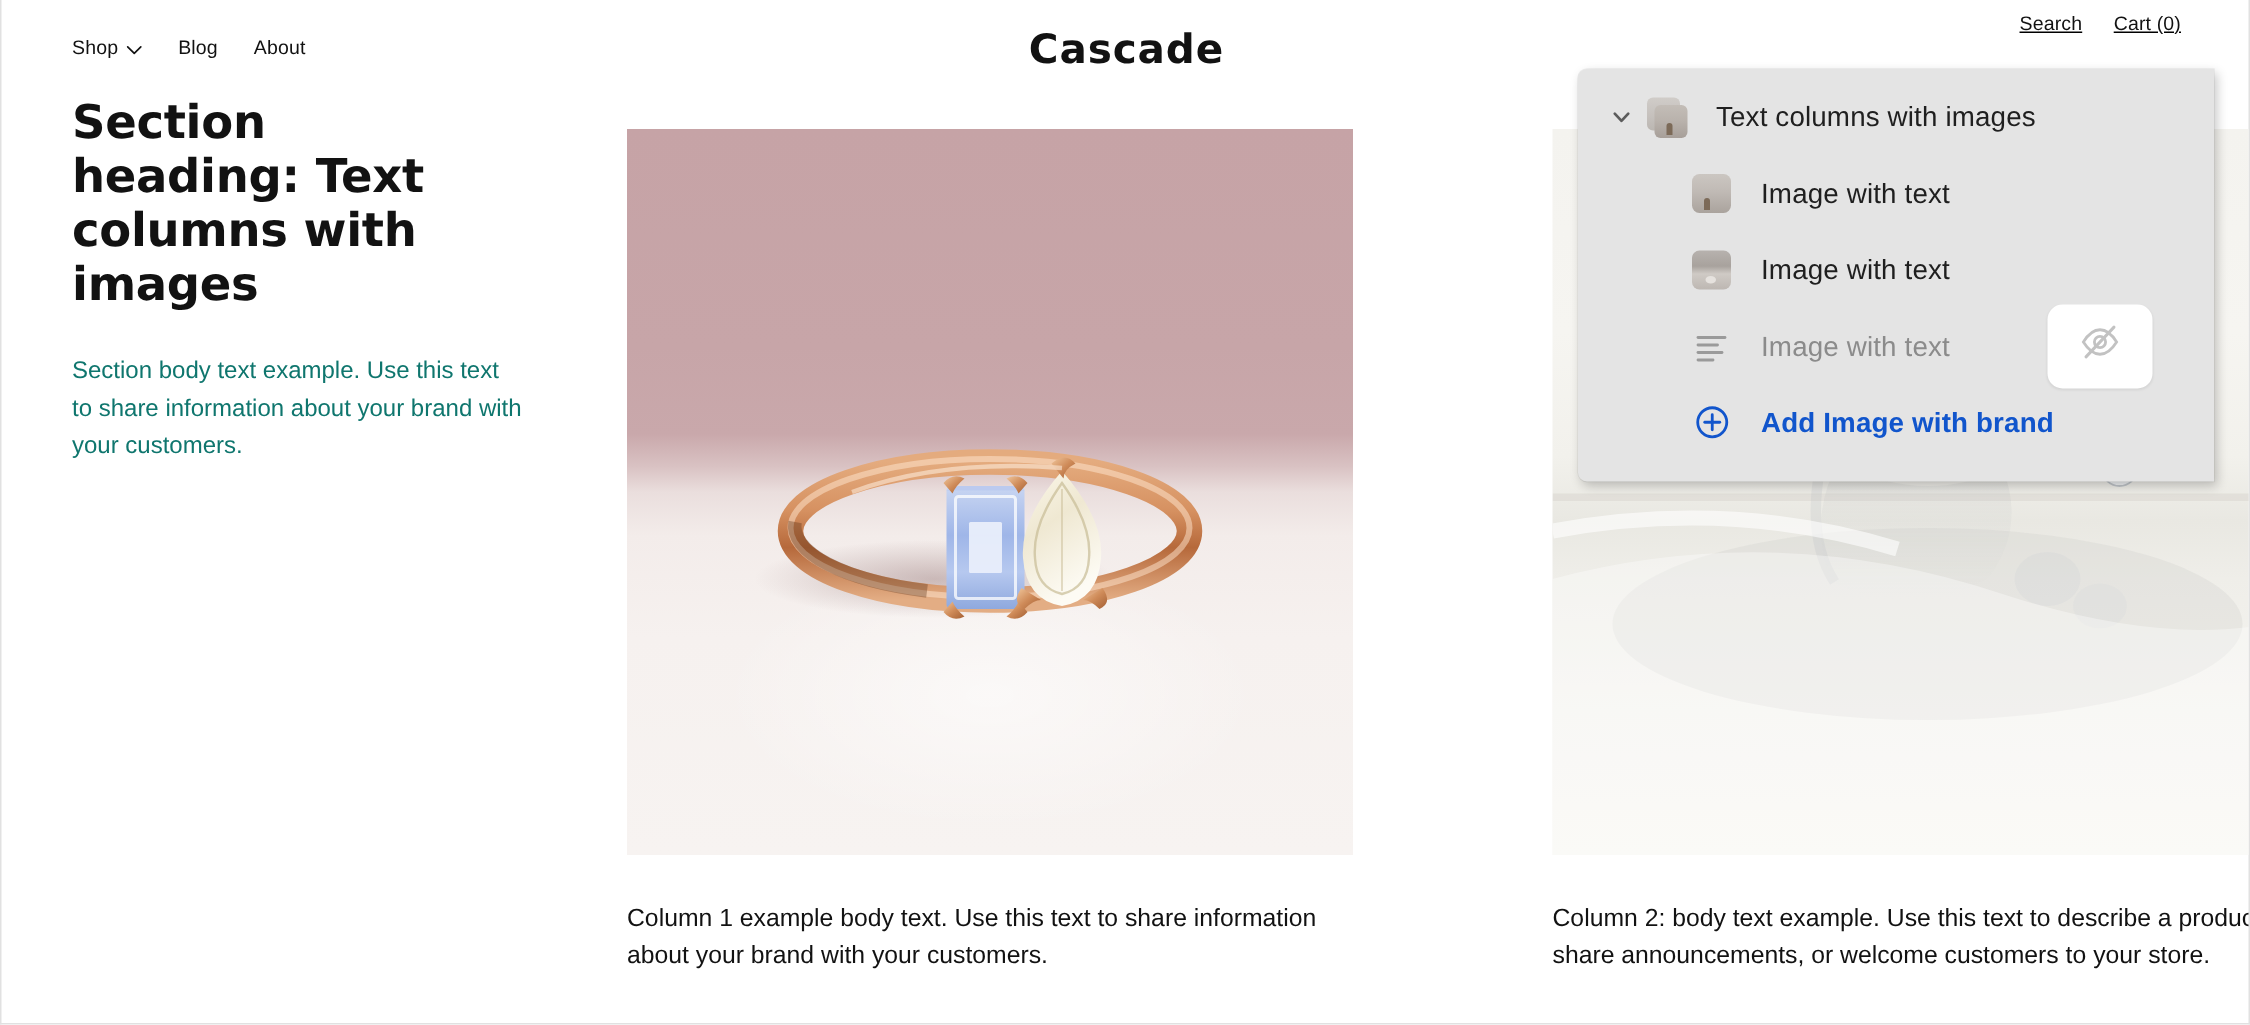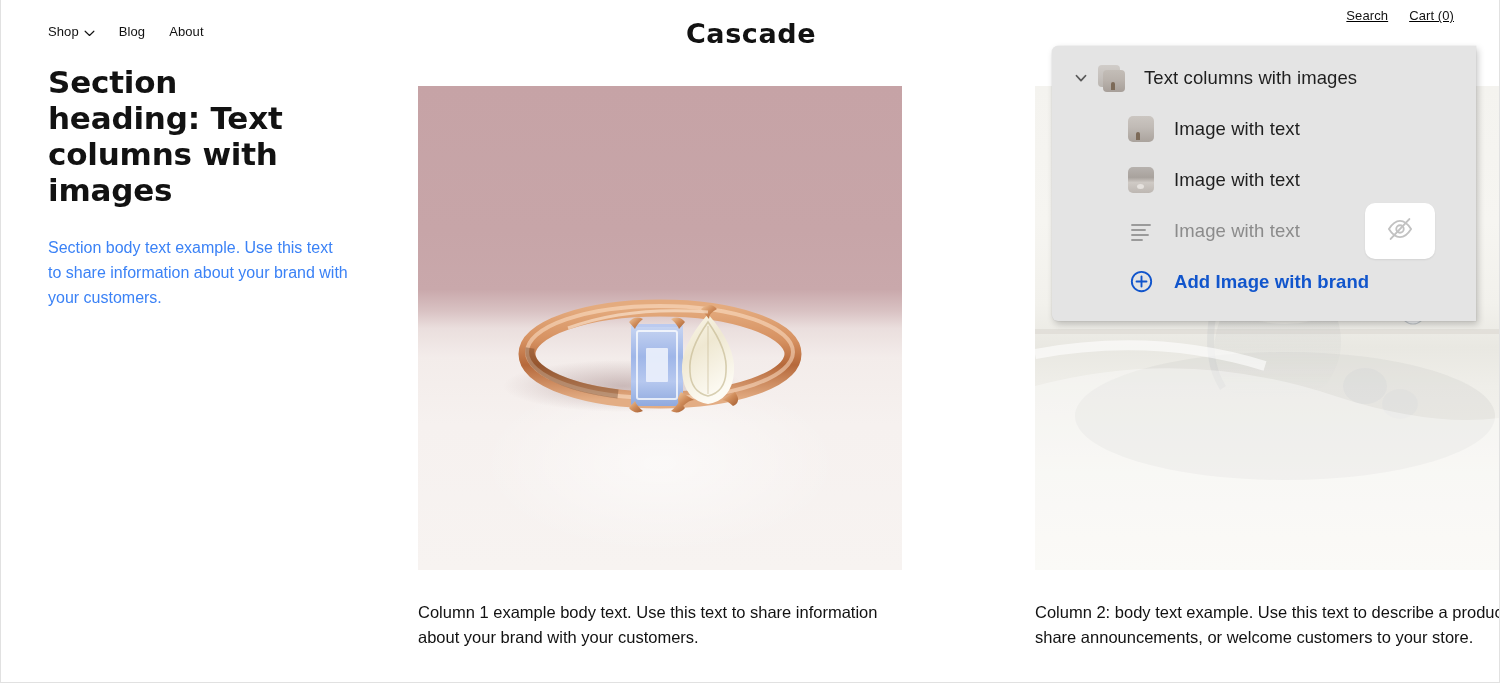--- a/index.html
+++ b/index.html
@@ -103,21 +103,21 @@
     font-weight: 700;
     line-height: 1.16;
     letter-spacing: -0.2px;
     color: #121212;
     margin-bottom: 26px;
     max-width: 290px;
   }
   .section-body {
     font-size: 16px;
     line-height: 25px;
-    color: #3b82f6;
+    color: #0f766e;
     max-width: 300px;
   }
 
   .media-col { padding-left: 0; }
   .media-col.second { padding-left: 65px; }
 
   .media-card {
     width: 484px;
     margin-top: 24px;
   }

